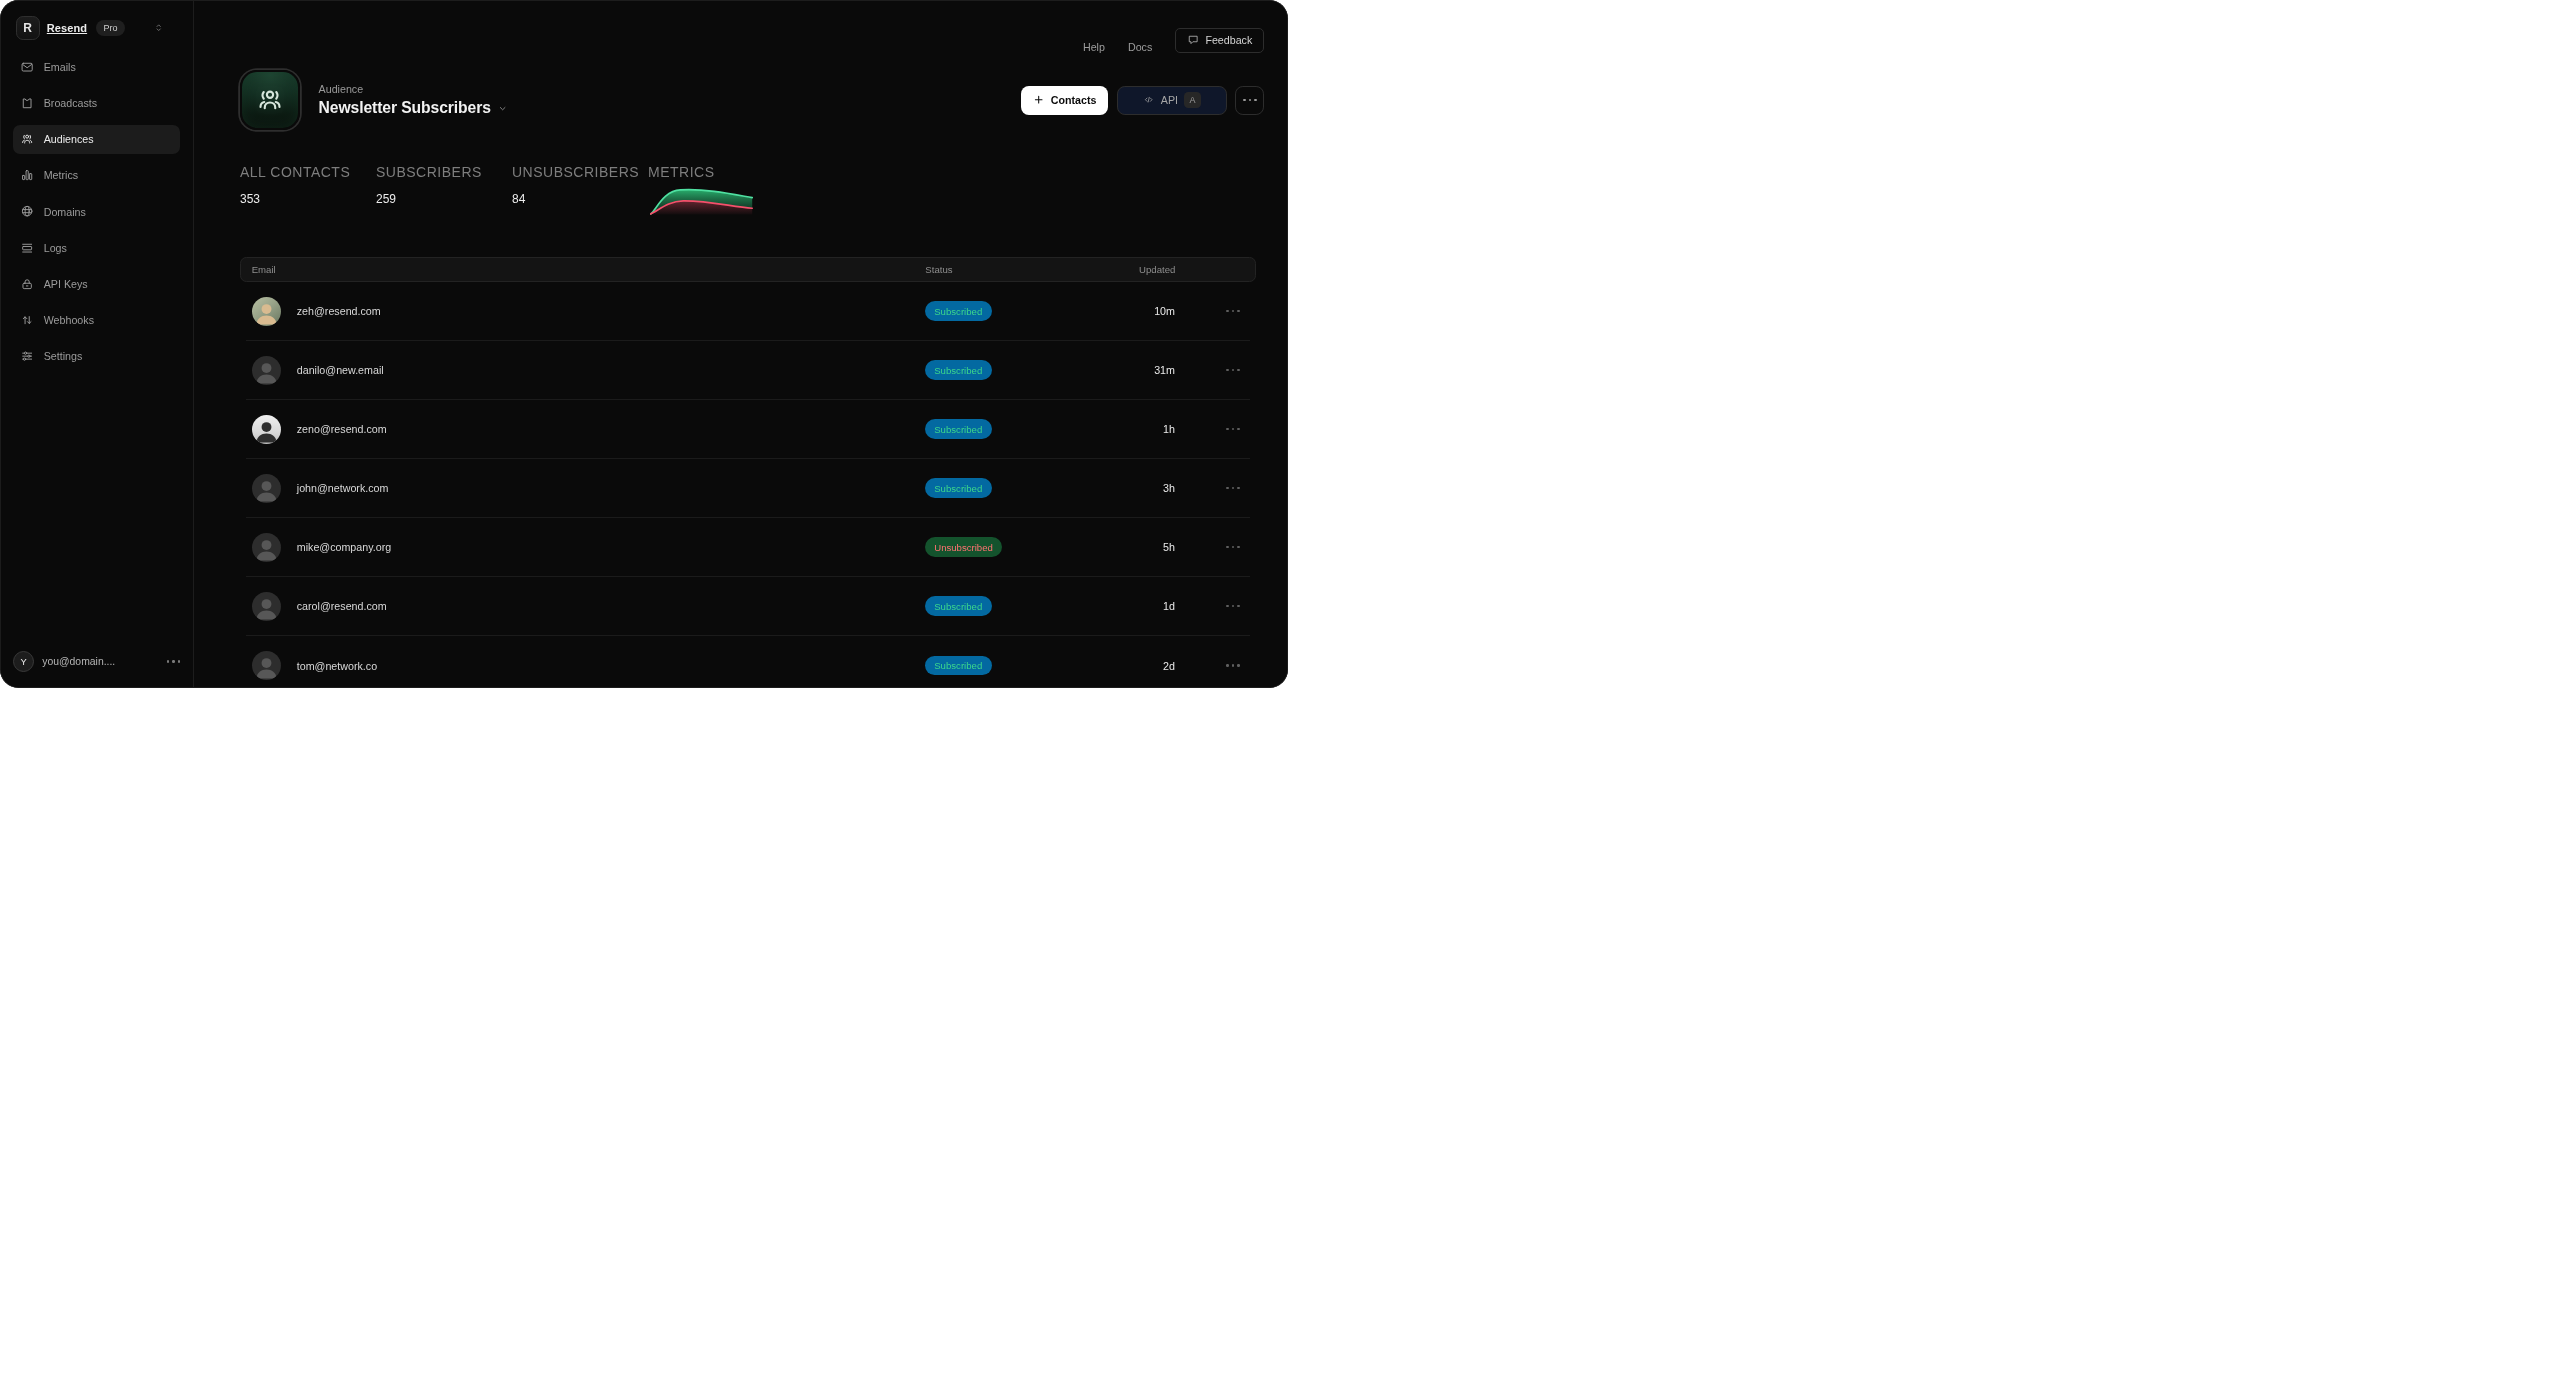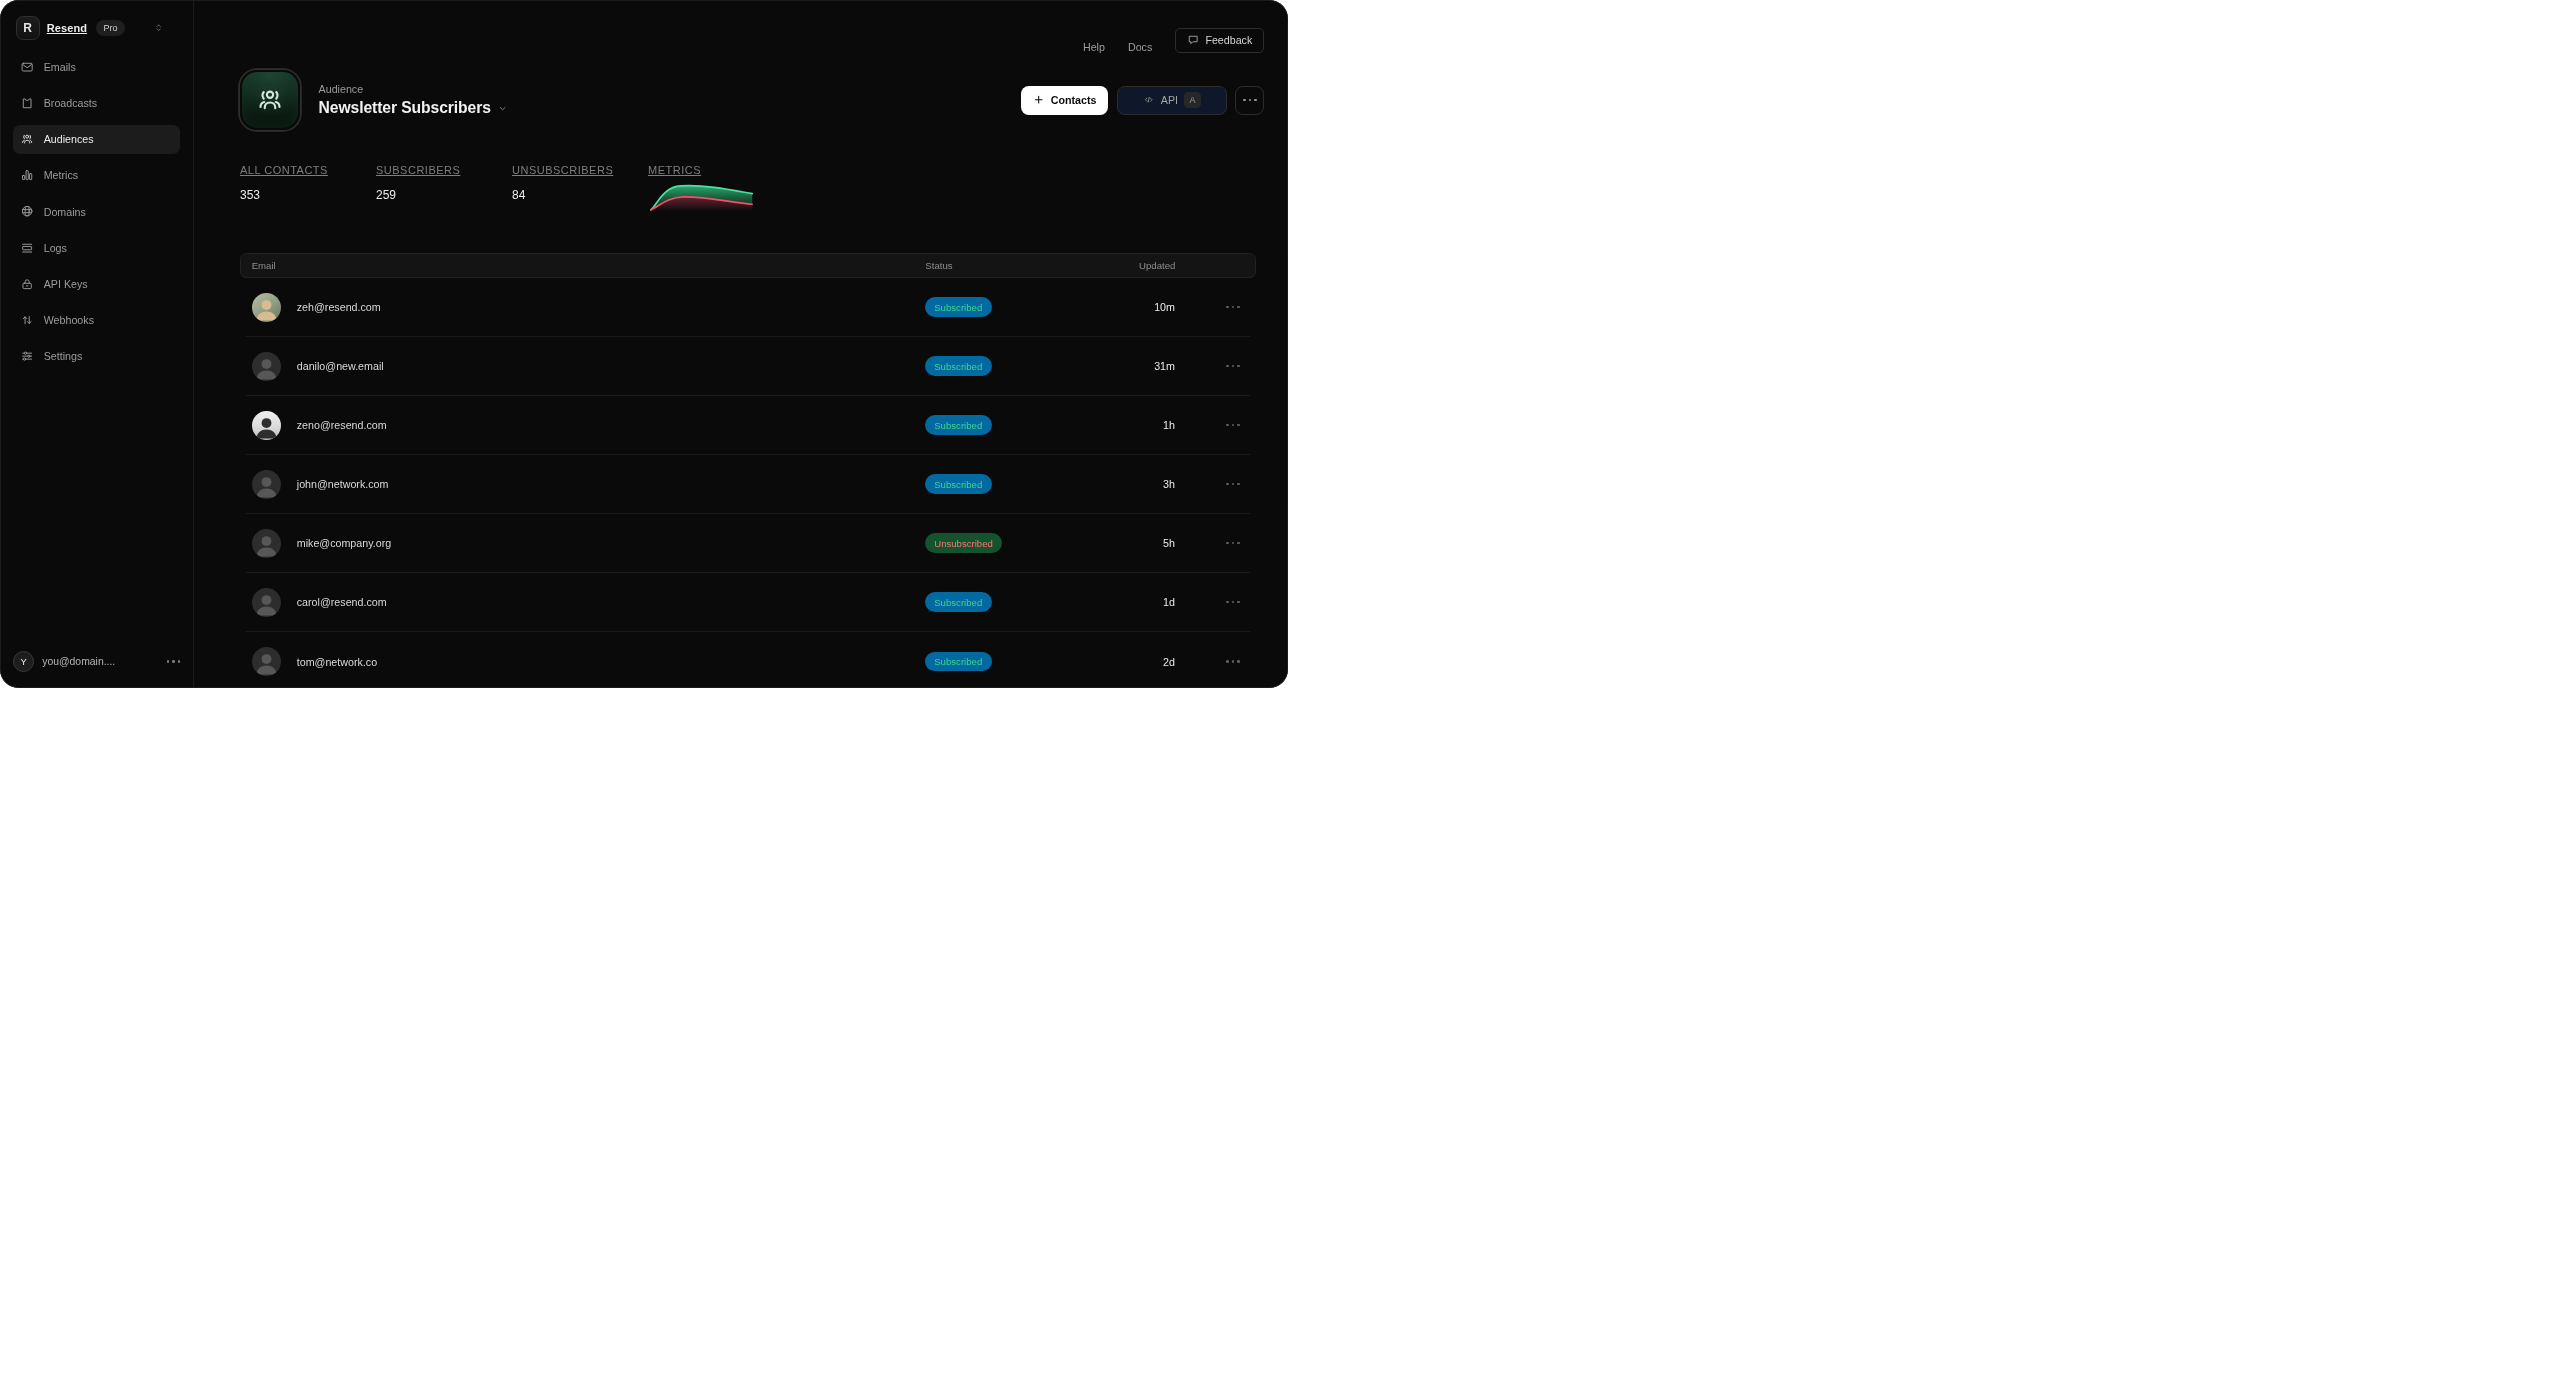--- a/index.html
+++ b/index.html
@@ -60,21 +60,21 @@
   .btn-api{display:flex; align-items:center; gap:6.4px; height:29px; padding:0 25px; border-radius:7.9px;
     background:#0f172a; border:0.7px solid #2d2d2d; color:#a6a6a6; font-size:10.7px; cursor:pointer;}
   .key-badge{width:16.4px; height:16.4px; border-radius:4.3px; background:#272727; color:#9b9b9b; font-size:9px;
     display:flex; align-items:center; justify-content:center;}
   .btn-more{width:29px; height:29px; border-radius:7.9px; background:transparent; border:0.7px solid #2d2d2d;
     display:flex; align-items:center; justify-content:center; cursor:pointer;}
   .btn-more .dots i{background:#9a9a9a;}
 
   .stats{display:flex; margin:34px 23.6px 0 46px;}
   .stat{width:136px;}
-  .stat-label{font-size:11px; letter-spacing:0.5px; color:#7e7e7e; font-weight:500;text-decoration:underline;}
+  .stat-label{font-size:14px; letter-spacing:0.5px; color:#7e7e7e; font-weight:500;}
   .stat-value{font-size:12px; color:#ededed; margin-top:12px;}
   .stat-chart{margin-top:5px;}
 
   .table{margin:41px 32px 0 46px;}
   .thead{height:25px; background:#141414; border:0.7px solid #232323; border-radius:6.4px;
     display:flex; align-items:center; padding:0 10.7px; color:#8e8e8e; font-size:9.6px;}
   .c-email{flex:1; display:flex; align-items:center;}
   .c-status{width:143px;}
   .c-updated{width:107px; text-align:right;}
   .c-actions{width:69px; display:flex; justify-content:flex-end; padding-right:4.3px;}

